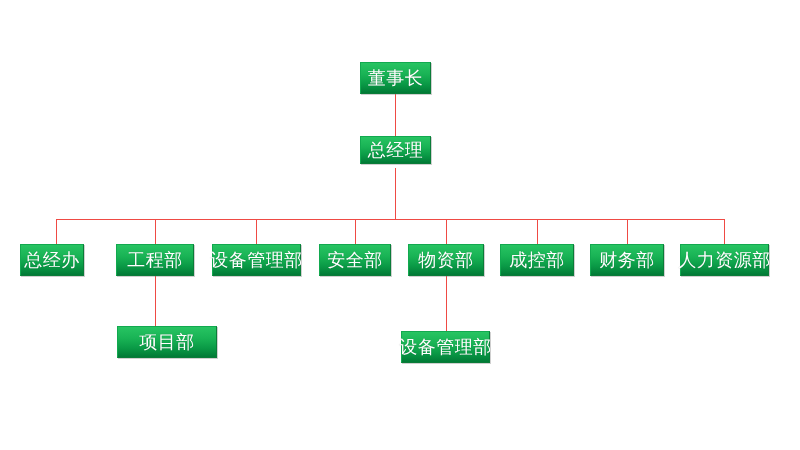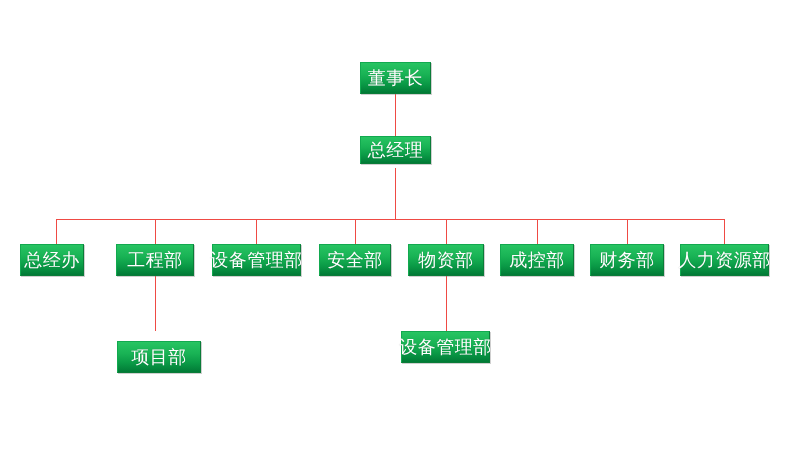--- a/index.html
+++ b/index.html
@@ -89,19 +89,19 @@
     </div>
     <div class="node" style="left: 500px; top: 244px; width: 74px; height: 32px;">
       <span class="node-label">成控部</span>
     </div>
     <div class="node" style="left: 590px; top: 244px; width: 74px; height: 32px; text-align: center;">
       <span class="node-label">财务部</span>
     </div>
     <div class="node" style="left: 680px; top: 244px; width: 89px; height: 32px;">
       <span class="node-label">人力资源部</span>
     </div>
-    <div class="node" style="left: 117px; top: 341px; width: 84px; height: 32px;">
+    <div class="node" style="left: 117px; top: 326px; width: 100px; height: 32px;">
       <span class="node-label">项目部</span>
     </div>
     <div class="node" style="left: 401px; top: 331px; width: 89px; height: 32px;">
       <span class="node-label">设备管理部</span>
     </div>
   </div>
 
 </body></html>

